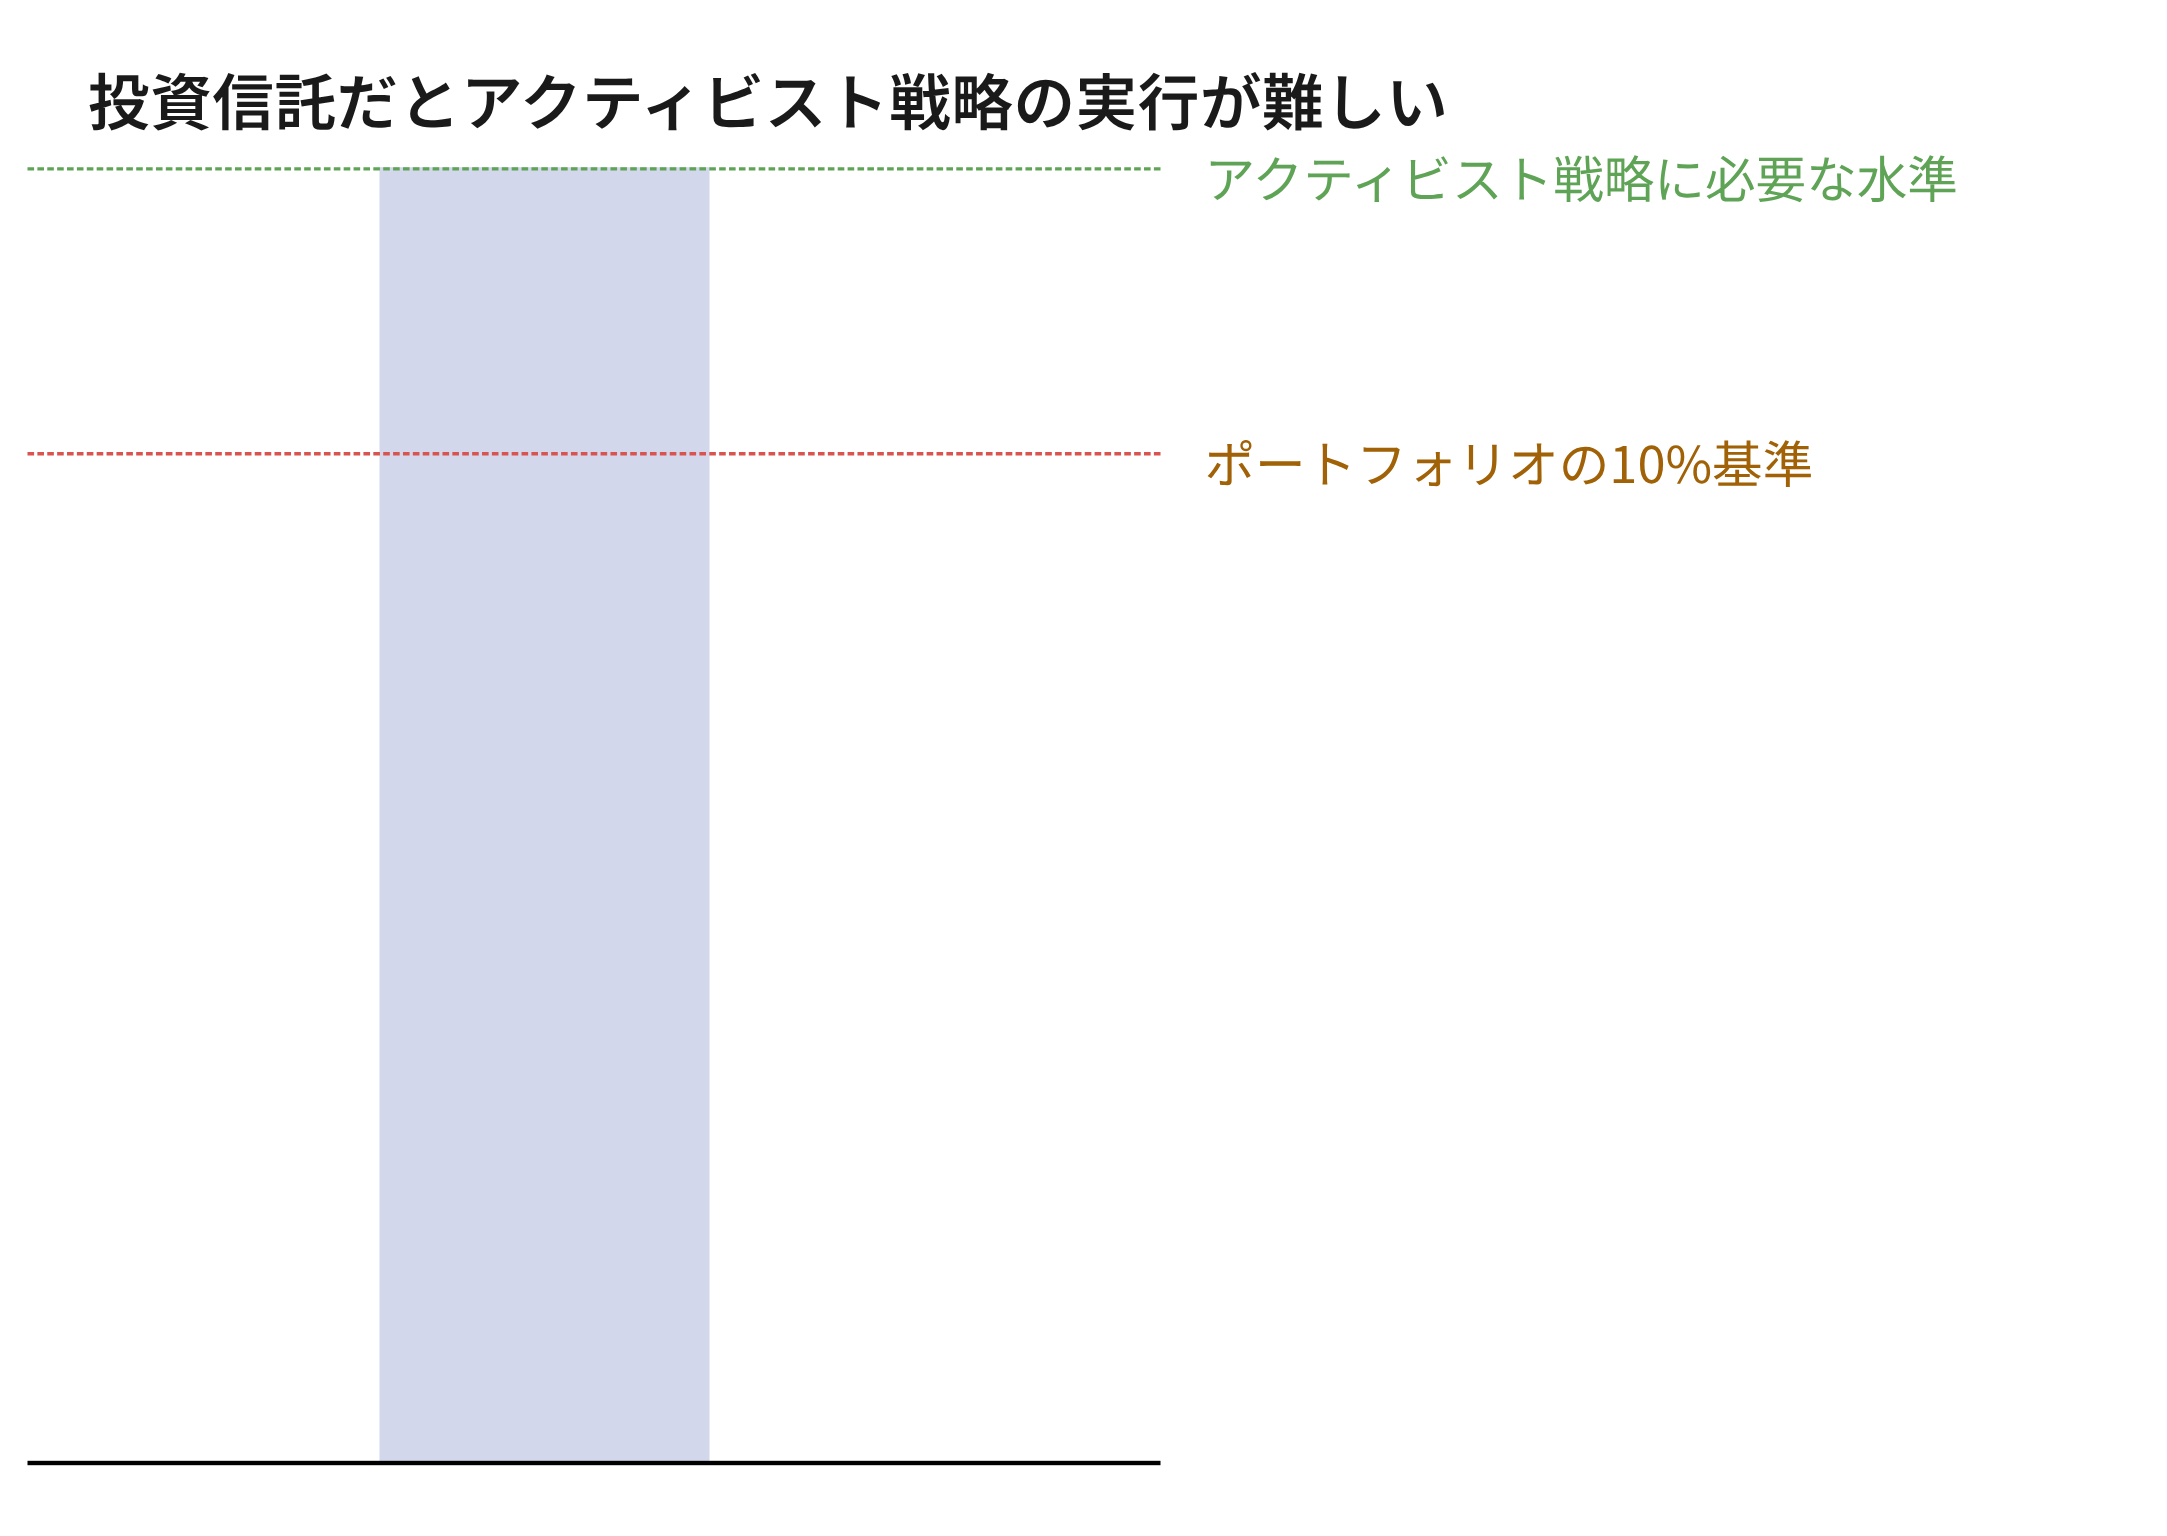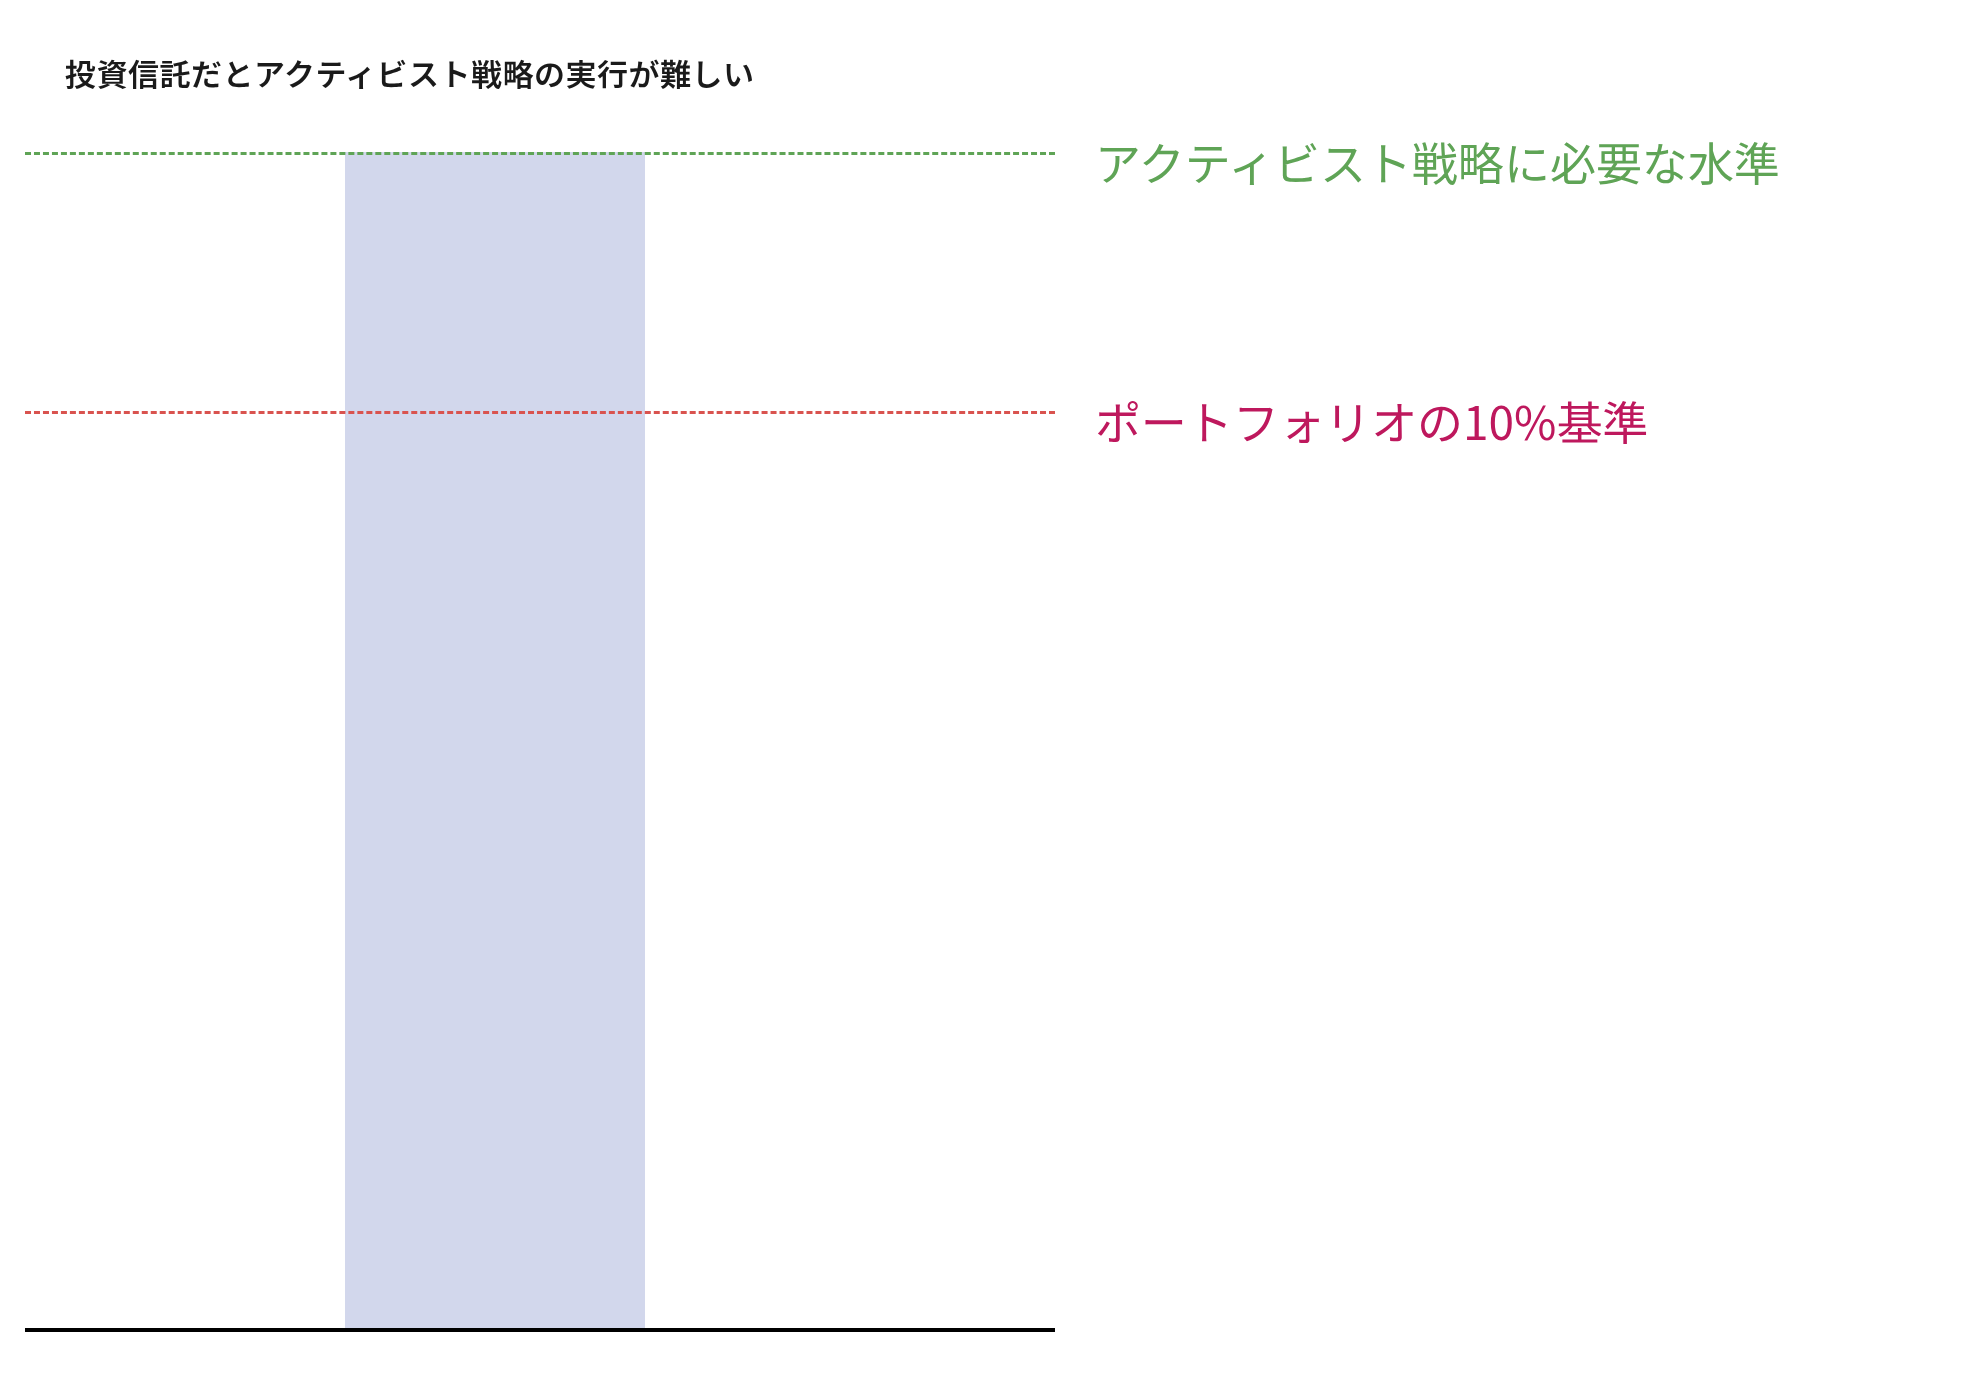--- a/index.html
+++ b/index.html
@@ -10,22 +10,22 @@
     body {
       width: 1970px;
       height: 1396px;
       background: #ffffff;
       font-family: "Hiragino Sans", "Hiragino Kaku Gothic ProN", "Noto Sans JP", "Yu Gothic", "Meiryo", sans-serif;
       position: relative;
     }
     .title {
       position: absolute;
       top: 50px;
-      left: 65px;
-      font-size: 31px;
+      left: 80px;
+      font-size: 56px;
       font-weight: 600;
       color: #1a1a1a;
       letter-spacing: 0.5px;
     }
     .chart-area {
       position: absolute;
       top: 150px;
       left: 25px;
       width: 1030px;
       height: 1190px;
@@ -66,13 +66,13 @@
 <div class="title">投資信託だとアクティビスト戦略の実行が難しい</div>
 
 <div class="chart-area">
   <div class="bar" id="bar" style="height: 1178px; background: rgb(210, 215, 236);"></div>
   <div class="ref-line" id="line-activist" style="top: 2px; border-top-color: rgb(95, 164, 86);"></div>
   <div class="ref-line" id="line-portfolio" style="top: 261.16px; border-top-color: rgb(217, 83, 79);"></div>
   <div class="x-axis"></div>
 </div>
 
 <div class="ref-label" id="label-activist" style="left: 1095px; top: 128px; color: rgb(95, 164, 86);">アクティビスト戦略に必要な水準</div>
-<div class="ref-label" id="label-portfolio" style="left: 1095px; top: 387.16px; color: #be185d;">ポートフォリオの10%基準</div>
+<div class="ref-label" id="label-portfolio" style="left: 1095px; top: 387.16px; color: #a16207;">ポートフォリオの10%基準</div>
 
 </body></html>

